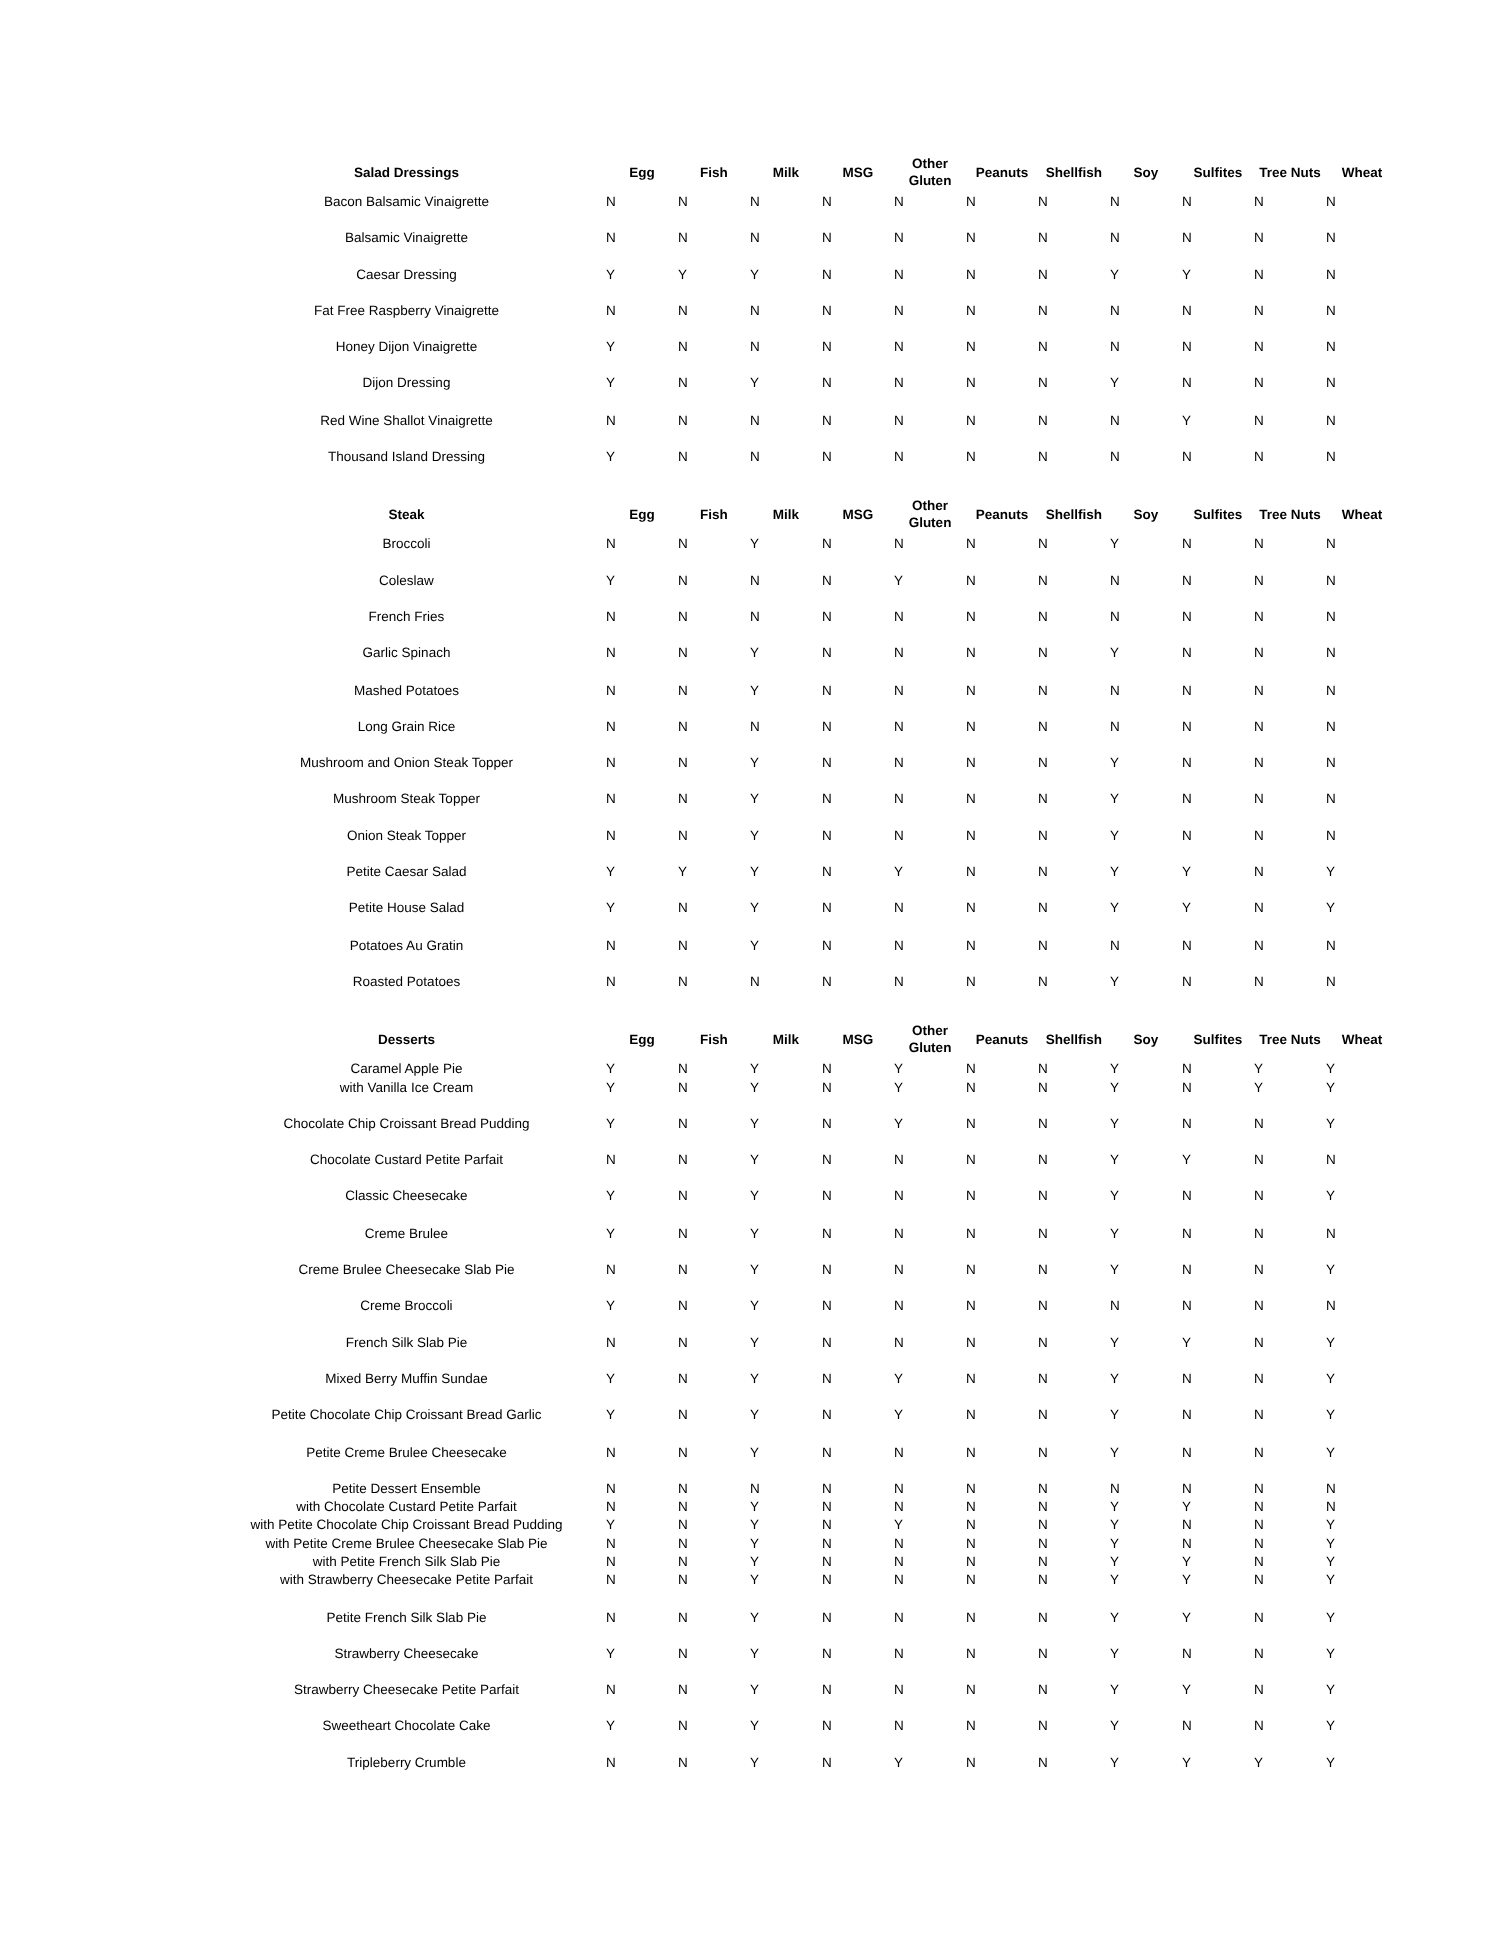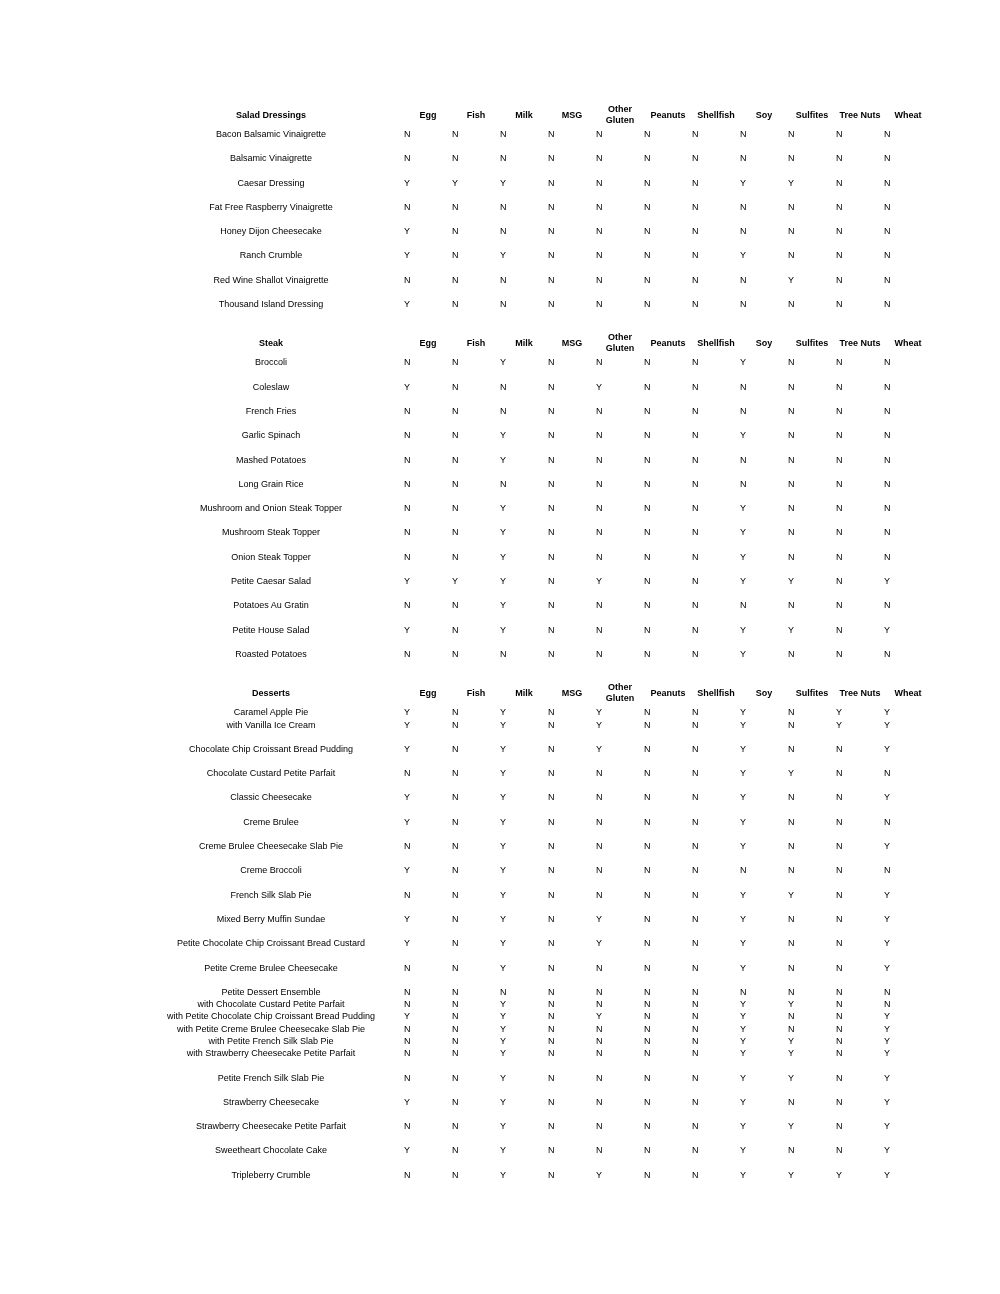--- a/index.html
+++ b/index.html
@@ -235,59 +235,59 @@
             </td>
             <td class="val-cell">
               <div>N</div>
             </td>
             <td class="val-cell">
               <div>N</div>
             </td>
           </tr>
           <tr>
             <td class="name-cell">
-              <div>Honey Dijon Cheesecake</div>
-            </td>
-            <td class="val-cell">
-              <div>Y</div>
-            </td>
-            <td class="val-cell">
-              <div>N</div>
-            </td>
-            <td class="val-cell">
-              <div>N</div>
-            </td>
-            <td class="val-cell">
-              <div>N</div>
-            </td>
-            <td class="val-cell">
-              <div>N</div>
-            </td>
-            <td class="val-cell">
-              <div>N</div>
-            </td>
-            <td class="val-cell">
-              <div>N</div>
-            </td>
-            <td class="val-cell">
-              <div>N</div>
-            </td>
-            <td class="val-cell">
-              <div>N</div>
-            </td>
-            <td class="val-cell">
-              <div>N</div>
-            </td>
-            <td class="val-cell">
-              <div>N</div>
-            </td>
-          </tr>
-          <tr>
-            <td class="name-cell">
-              <div>Ranch Crumble</div>
+              <div>Honey Dijon Vinaigrette</div>
+            </td>
+            <td class="val-cell">
+              <div>Y</div>
+            </td>
+            <td class="val-cell">
+              <div>N</div>
+            </td>
+            <td class="val-cell">
+              <div>N</div>
+            </td>
+            <td class="val-cell">
+              <div>N</div>
+            </td>
+            <td class="val-cell">
+              <div>N</div>
+            </td>
+            <td class="val-cell">
+              <div>N</div>
+            </td>
+            <td class="val-cell">
+              <div>N</div>
+            </td>
+            <td class="val-cell">
+              <div>N</div>
+            </td>
+            <td class="val-cell">
+              <div>N</div>
+            </td>
+            <td class="val-cell">
+              <div>N</div>
+            </td>
+            <td class="val-cell">
+              <div>N</div>
+            </td>
+          </tr>
+          <tr>
+            <td class="name-cell">
+              <div>Dijon Dressing</div>
             </td>
             <td class="val-cell">
               <div>Y</div>
             </td>
             <td class="val-cell">
               <div>N</div>
             </td>
             <td class="val-cell">
               <div>Y</div>
             </td>
@@ -801,20 +801,58 @@
             </td>
             <td class="val-cell">
               <div>N</div>
             </td>
             <td class="val-cell">
               <div>Y</div>
             </td>
           </tr>
           <tr>
             <td class="name-cell">
+              <div>Petite House Salad</div>
+            </td>
+            <td class="val-cell">
+              <div>Y</div>
+            </td>
+            <td class="val-cell">
+              <div>N</div>
+            </td>
+            <td class="val-cell">
+              <div>Y</div>
+            </td>
+            <td class="val-cell">
+              <div>N</div>
+            </td>
+            <td class="val-cell">
+              <div>N</div>
+            </td>
+            <td class="val-cell">
+              <div>N</div>
+            </td>
+            <td class="val-cell">
+              <div>N</div>
+            </td>
+            <td class="val-cell">
+              <div>Y</div>
+            </td>
+            <td class="val-cell">
+              <div>Y</div>
+            </td>
+            <td class="val-cell">
+              <div>N</div>
+            </td>
+            <td class="val-cell">
+              <div>Y</div>
+            </td>
+          </tr>
+          <tr>
+            <td class="name-cell">
               <div>Potatoes Au Gratin</div>
             </td>
             <td class="val-cell">
               <div>N</div>
             </td>
             <td class="val-cell">
               <div>N</div>
             </td>
             <td class="val-cell">
               <div>Y</div>
@@ -835,58 +873,20 @@
               <div>N</div>
             </td>
             <td class="val-cell">
               <div>N</div>
             </td>
             <td class="val-cell">
               <div>N</div>
             </td>
             <td class="val-cell">
               <div>N</div>
-            </td>
-          </tr>
-          <tr>
-            <td class="name-cell">
-              <div>Petite House Salad</div>
-            </td>
-            <td class="val-cell">
-              <div>Y</div>
-            </td>
-            <td class="val-cell">
-              <div>N</div>
-            </td>
-            <td class="val-cell">
-              <div>Y</div>
-            </td>
-            <td class="val-cell">
-              <div>N</div>
-            </td>
-            <td class="val-cell">
-              <div>N</div>
-            </td>
-            <td class="val-cell">
-              <div>N</div>
-            </td>
-            <td class="val-cell">
-              <div>N</div>
-            </td>
-            <td class="val-cell">
-              <div>Y</div>
-            </td>
-            <td class="val-cell">
-              <div>Y</div>
-            </td>
-            <td class="val-cell">
-              <div>N</div>
-            </td>
-            <td class="val-cell">
-              <div>Y</div>
             </td>
           </tr>
           <tr>
             <td class="name-cell">
               <div>Roasted Potatoes</div>
             </td>
             <td class="val-cell">
               <div>N</div>
             </td>
             <td class="val-cell">
@@ -1303,21 +1303,21 @@
             </td>
             <td class="val-cell">
               <div>N</div>
             </td>
             <td class="val-cell">
               <div>Y</div>
             </td>
           </tr>
           <tr>
             <td class="name-cell">
-              <div>Petite Chocolate Chip Croissant Bread Custard</div>
+              <div>Petite Chocolate Chip Croissant Bread Garlic</div>
             </td>
             <td class="val-cell">
               <div>Y</div>
             </td>
             <td class="val-cell">
               <div>N</div>
             </td>
             <td class="val-cell">
               <div>Y</div>
             </td>

